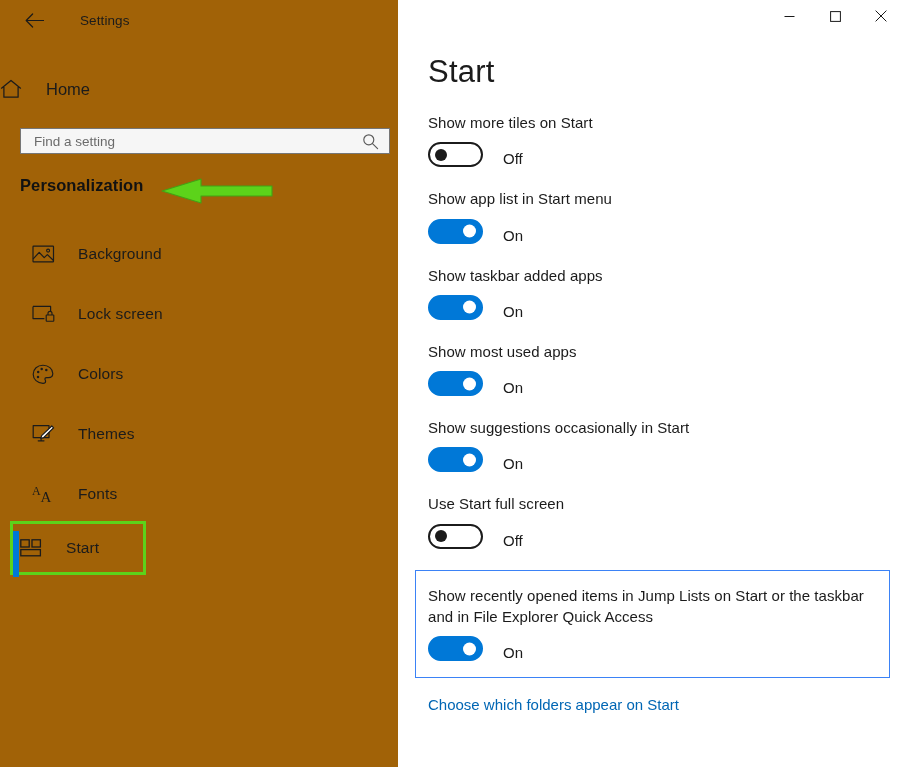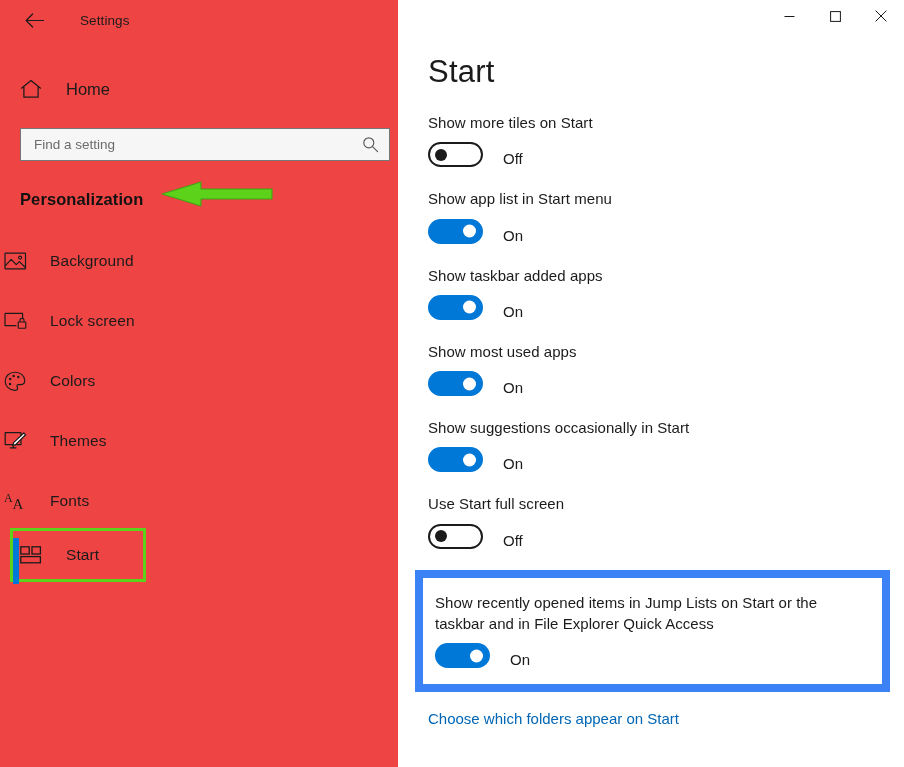--- a/index.html
+++ b/index.html
@@ -19,21 +19,21 @@
     height: 767px;
     display: flex;
     background: #ffffff;
   }
 
   
   #sidebar {
     position: relative;
     width: 398px;
     height: 767px;
-    background: #ef4444;
+    background: #a16207;
     flex: 0 0 398px;
   }
 
   #titlebar-left {
     height: 40px;
     display: flex;
     align-items: center;
     padding-left: 18px;
   }
 
@@ -55,34 +55,33 @@
     color: #1b1b1b;
     letter-spacing: .1px;
   }
 
   
   #home-row {
     display: flex;
     align-items: center;
     height: 42px;
     margin-top: 28px;
-    padding-left: 20px;
     cursor: pointer;
   }
   #home-row .nav-icon { width: 34px; display:flex; align-items:center; }
   #home-row .nav-label {
     font-size: 16.5px;
     color: #1b1b1b;
     margin-left: 12px;
   }
 
   
   #search-wrap {
     margin: 18px 8px 0 20px;
-    height: 33px;
+    height: 26px;
     border: 1.6px solid #767676;
     background: #f6f6f6;
     display: flex;
     align-items: center;
     padding: 0 8px 0 13px;
   }
   #search-input {
     flex: 1;
     border: 0;
     outline: none;
@@ -96,21 +95,21 @@
   #search-icon-btn {
     width: 22px; height: 22px;
     display:flex; align-items:center; justify-content:center;
     cursor: pointer;
     color: #5a5a5a;
   }
 
   
   #category-row {
     display: flex;
-    align-items: flex-end;
+    align-items: flex-start;
     margin-top: 22px;
     padding-left: 20px;
     height: 26px;
   }
   #category-title {
     font-size: 16.5px;
     font-weight: bold;
     color: #121212;
     letter-spacing: .1px;
   }
@@ -123,20 +122,21 @@
   
   #nav-list { margin-top: 22px; }
 
   .nav-item {
     position: relative;
     display: flex;
     align-items: center;
     height: 60px;
     padding-left: 4px;
     cursor: pointer;
+    margin-left: 28px;
   }
   .nav-item .nav-icon {
     width: 30px;
     display: flex;
     align-items: center;
     justify-content: flex-start;
     color: #1b1b1b;
   }
   .nav-item .nav-label {
     font-size: 15.5px;
@@ -251,21 +251,21 @@
     transform: translateY(-50%);
   }
   .toggle-state {
     margin-left: 20px;
     font-size: 15px;
     color: #1b1b1b;
   }
 
   
   .setting.highlight-box {
-    border: 8px solid #3b82f6;
+    border: 1px solid #3b82f6;
     margin: 0 14px 0 17px;
     padding: 14px 16px 16px 12px;
   }
 
   #folders-link {
     display: inline-block;
     margin: 18px 7px 0 30px;
     font-size: 15px;
     color: #0066b4;
     text-decoration: none;

